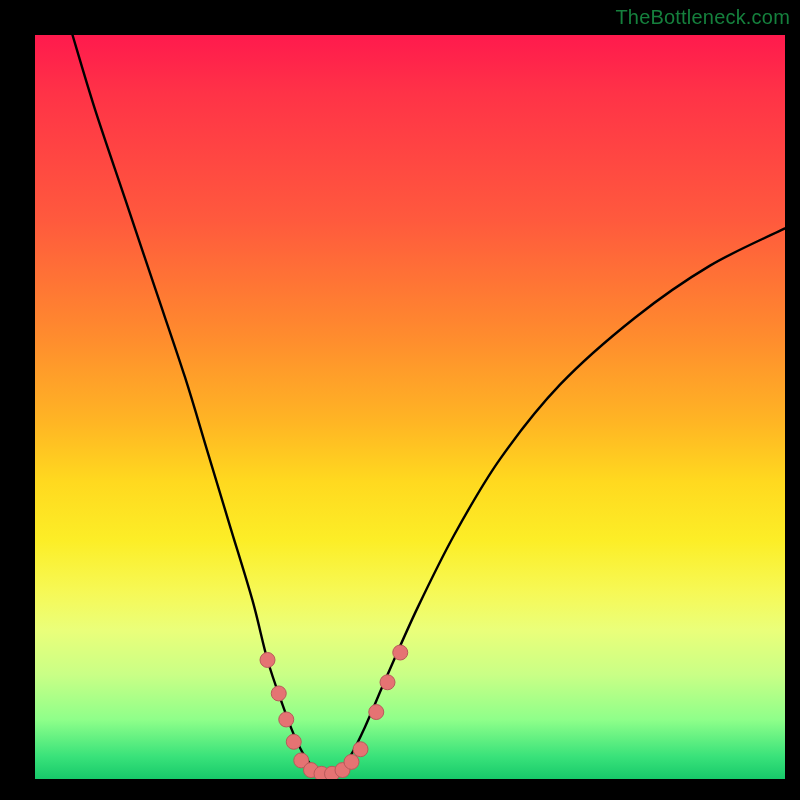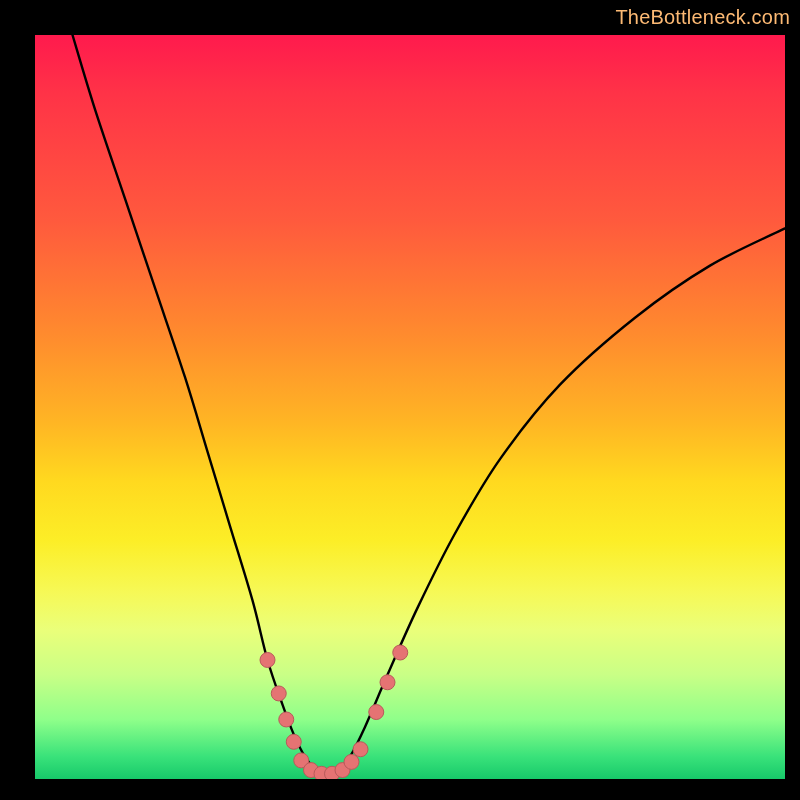--- a/index.html
+++ b/index.html
@@ -39,21 +39,21 @@
       #c9ff86 86%,
       #8fff8a 92%,
       #39e27a 97%,
       #17c96a 100%
     );
   }
   .watermark {
     position: absolute;
     top: 6px;
     right: 10px;
-    color: #fdba74;
+    color: #15803d;
     font-size: 20px;
     font-weight: 500;
     letter-spacing: 0.2px;
     user-select: none;
   }
   svg.curve {
     position: absolute;
     left: 0;
     top: 0;
     width: 750px;

